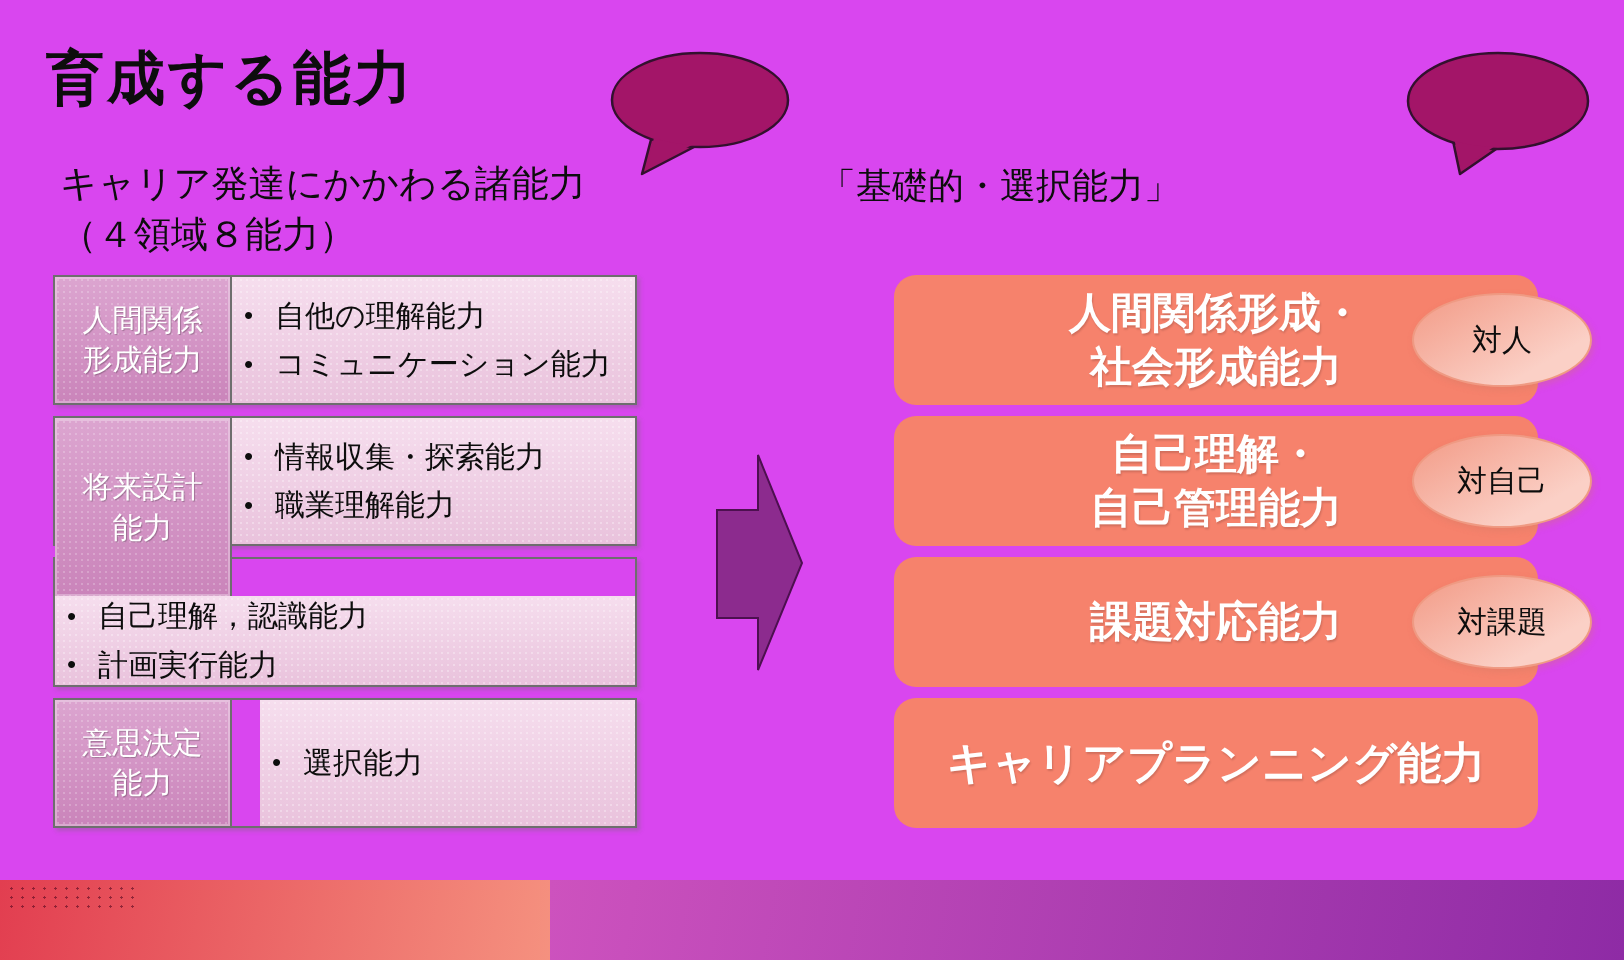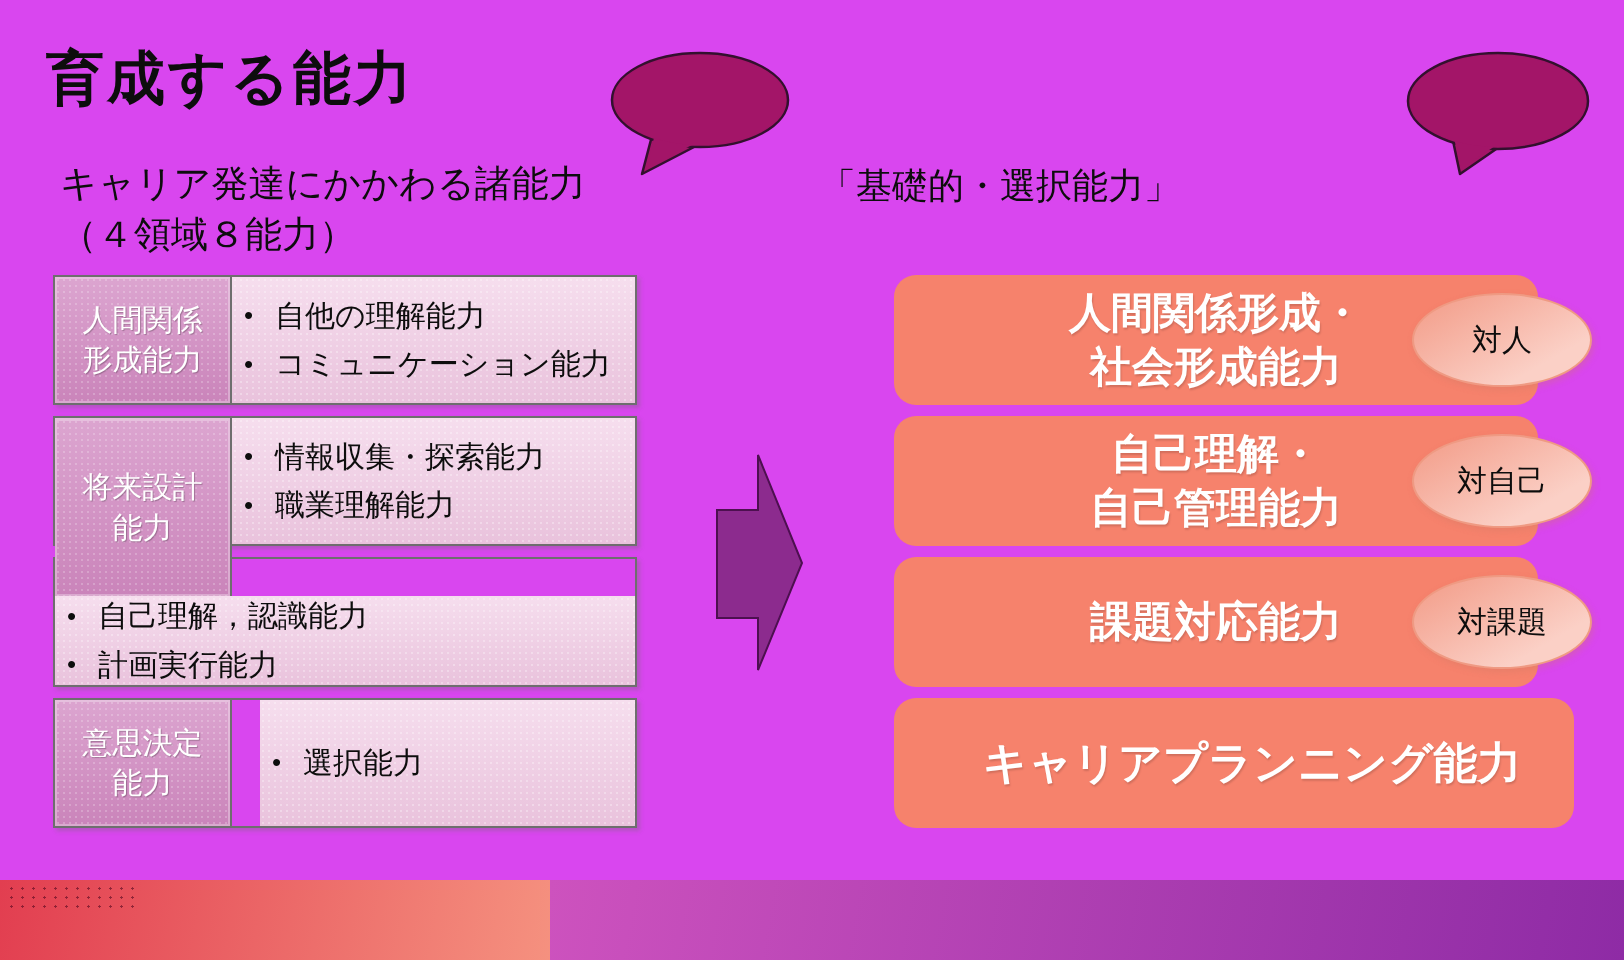--- a/index.html
+++ b/index.html
@@ -59,21 +59,21 @@
   .obox{
     position:absolute;left:858px;width:644px;height:130px;border-radius:22px;
     background:#f6826c;display:flex;align-items:center;justify-content:center;
     text-align:center;color:#ffffff;font-weight:700;white-space:pre-line;
     text-shadow:1px 2px 2px rgba(0,0,0,0.15);
     margin-left:36px;
   }
   .obox-1{top:275px;font-size:42px;line-height:1.28;}
   .obox-2{top:416px;font-size:42px;line-height:1.28;}
   .obox-3{top:557px;font-size:42px;}
-  .obox-4{top:698px;font-size:44px;padding-left:36px;}
+  .obox-4{top:698px;font-size:44px;}
   
   .tag{
     position:absolute;left:1412px;width:180px;height:94px;border-radius:50%;
     background:linear-gradient(150deg,#f3a08d 8%,#fbd0c6 75%);
     border:2px solid #ef9a83;box-sizing:border-box;
     display:flex;align-items:center;justify-content:center;
     font-size:30px;color:#0d0d0d;
     box-shadow:2px 3px 6px rgba(205,120,100,0.35);
   }
   .tag-1{top:293px;} .tag-2{top:434px;} .tag-3{top:575px;}

